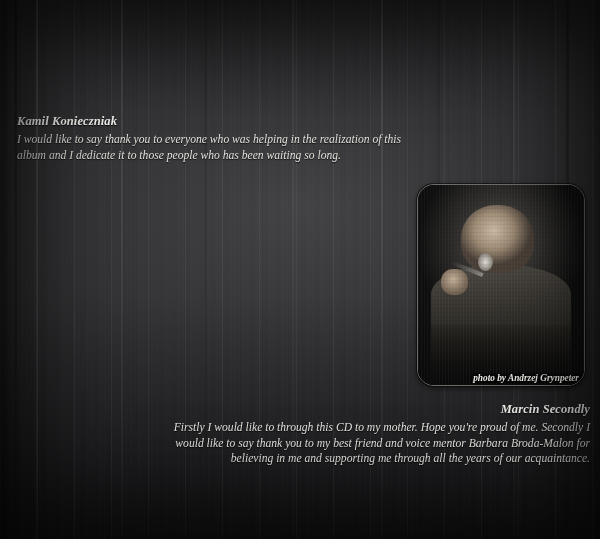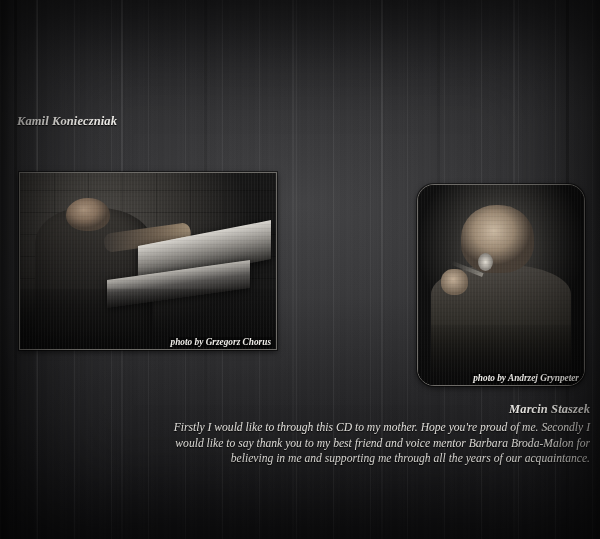--- a/index.html
+++ b/index.html
@@ -304,46 +304,35 @@
   <div class="band" style="left:292px; opacity:.6;"></div>
   <div class="band" style="left:381px;"></div>
   <div class="band" style="left:513px; opacity:.7;"></div>
   <div class="dband" style="left:14px;"></div>
   <div class="dband" style="left:204px; opacity:.5;"></div>
   <div class="dband" style="left:437px; opacity:.5;"></div>
   <div class="dband" style="left:566px;"></div>
 
   <div class="txt-block" id="kamil-block">
     <div class="credit-name">Kamil Konieczniak</div>
+    <div class="credit-body">I would like to say thank you to everyone who was helping in the realization of this album and I dedicate it to those people who has been waiting so long.</div>
   </div>
 
-  <div class="photo" id="photo-left">
-    <div class="ph-bg" id="pl-bg"></div>
-    <div id="pl-wall"></div>
-    <div id="pl-person"></div>
-    <div id="pl-head"></div>
-    <div id="pl-arm"></div>
-    <div id="pl-keys"></div>
-    <div id="pl-keys2"></div>
-    <div id="pl-dark"></div>
-    <div class="grain"></div>
-    <div class="photo-credit">photo by Grzegorz Chorus</div>
-  </div>
 
   <div class="photo" id="photo-right">
     <div class="ph-bg" id="pr-bg"></div>
     <div id="pr-body"></div>
     <div id="pr-head"></div>
     <div id="pr-micstick"></div>
     <div id="pr-mic"></div>
     <div id="pr-hand"></div>
     <div id="pr-dark"></div>
     <div class="grain"></div>
     <div class="photo-credit">photo by Andrzej Grynpeter</div>
   </div>
 
   <div class="txt-block" id="marcin-block">
-    <div class="credit-name">Marcin Staszek</div>
+    <div class="credit-name">Marcin Secondly</div>
     <div class="credit-body">Firstly I would like to through this CD to my mother. Hope you're proud of me. Secondly I would like to say thank you to my best friend and voice mentor Barbara Broda-Malon for believing in me and supporting me through all the years of our acquaintance.</div>
   </div>
 
   <div class="vignette"></div>
 </div>
 
 </body></html>

